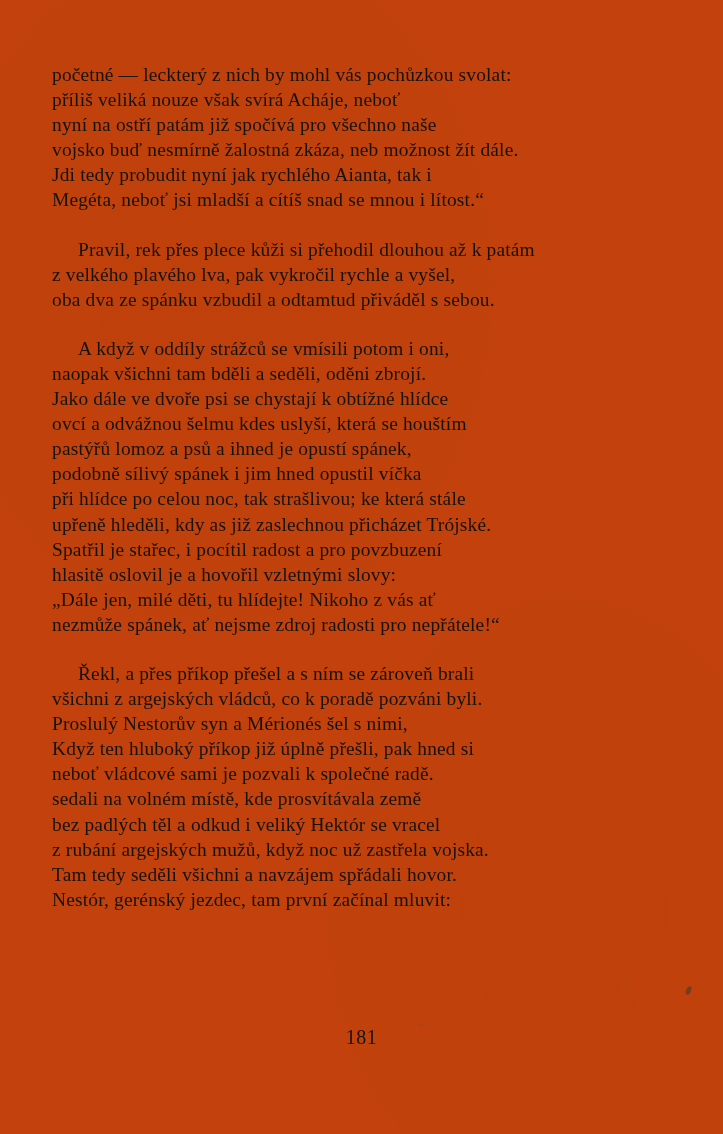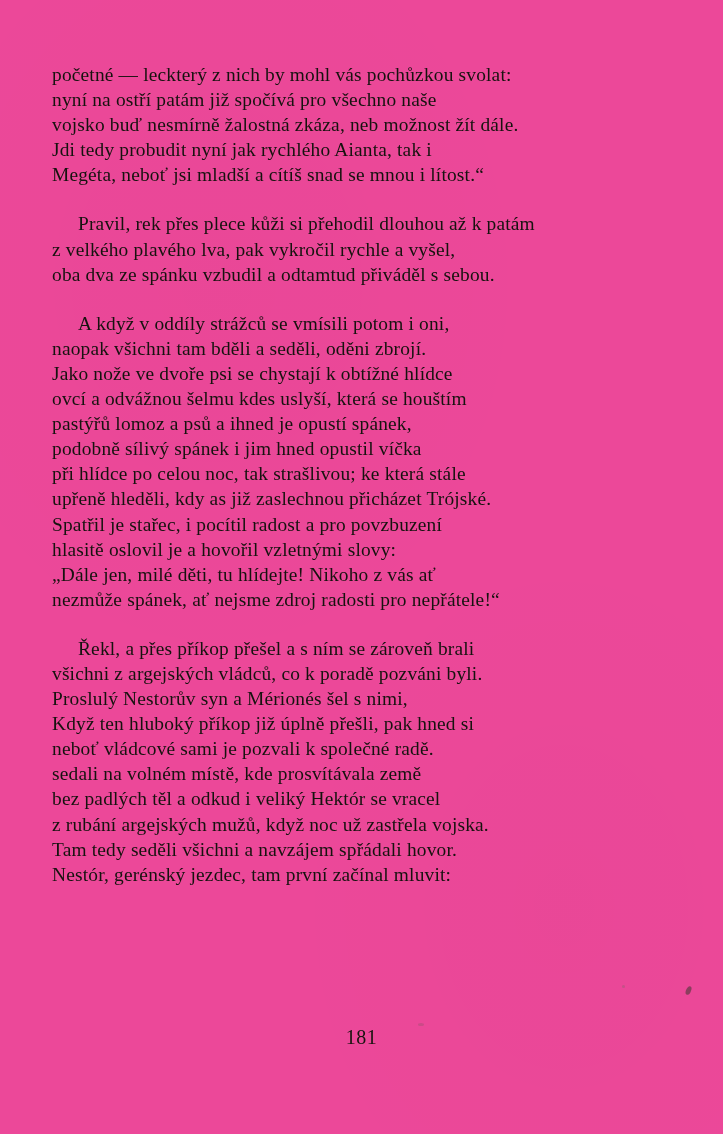--- a/index.html
+++ b/index.html
@@ -4,21 +4,21 @@
 <style>
   html, body {
     margin: 0;
     padding: 0;
     background: #ffffff;
   }
   .page {
     position: relative;
     width: 723px;
     height: 1134px;
-    background: #ec4899;
+    background: #c2410c;
     overflow: hidden;
     font-family: "Liberation Serif", "DejaVu Serif", serif;
     color: #151310;
   }
   
   .paper-tone {
     position: absolute;
     inset: 0;
     background:
       radial-gradient(ellipse 70% 55% at 30% 25%, rgba(0,0,0,0.012), rgba(0,0,0,0) 70%),
@@ -89,34 +89,35 @@
 </style>
 </head>
 <body>
 
 <div class="page">
   <div class="paper-tone"></div>
 
   <div class="text-block" id="text-block">
       <div class="stanza">
         <div class="line">početné — leckterý z nich by mohl vás pochůzkou svolat:</div>
+        <div class="line">příliš veliká nouze však svírá Acháje, neboť</div>
         <div class="line">nyní na ostří patám již spočívá pro všechno naše</div>
         <div class="line">vojsko buď nesmírně žalostná zkáza, neb možnost žít dále.</div>
         <div class="line">Jdi tedy probudit nyní jak rychlého Aianta, tak i</div>
         <div class="line">Megéta, neboť jsi mladší a cítíš snad se mnou i lítost.“</div>
       </div>
       <div class="stanza">
         <div class="line indent">Pravil, rek přes plece kůži si přehodil dlouhou až k patám</div>
         <div class="line">z velkého plavého lva, pak vykročil rychle a vyšel,</div>
         <div class="line">oba dva ze spánku vzbudil a odtamtud přiváděl s sebou.</div>
       </div>
       <div class="stanza">
         <div class="line indent">A když v oddíly strážců se vmísili potom i oni,</div>
         <div class="line">naopak všichni tam bděli a seděli, oděni zbrojí.</div>
-        <div class="line">Jako nože ve dvoře psi se chystají k obtížné hlídce</div>
+        <div class="line">Jako dále ve dvoře psi se chystají k obtížné hlídce</div>
         <div class="line">ovcí a odvážnou šelmu kdes uslyší, která se houštím</div>
         <div class="line">pastýřů lomoz a psů a ihned je opustí spánek,</div>
         <div class="line">podobně sílivý spánek i jim hned opustil víčka</div>
         <div class="line">při hlídce po celou noc, tak strašlivou; ke která stále</div>
         <div class="line">upřeně hleděli, kdy as již zaslechnou přicházet Trójské.</div>
         <div class="line">Spatřil je stařec, i pocítil radost a pro povzbuzení</div>
         <div class="line">hlasitě oslovil je a hovořil vzletnými slovy:</div>
         <div class="line">„Dále jen, milé děti, tu hlídejte! Nikoho z vás ať</div>
         <div class="line">nezmůže spánek, ať nejsme zdroj radosti pro nepřátele!“</div>
       </div>

